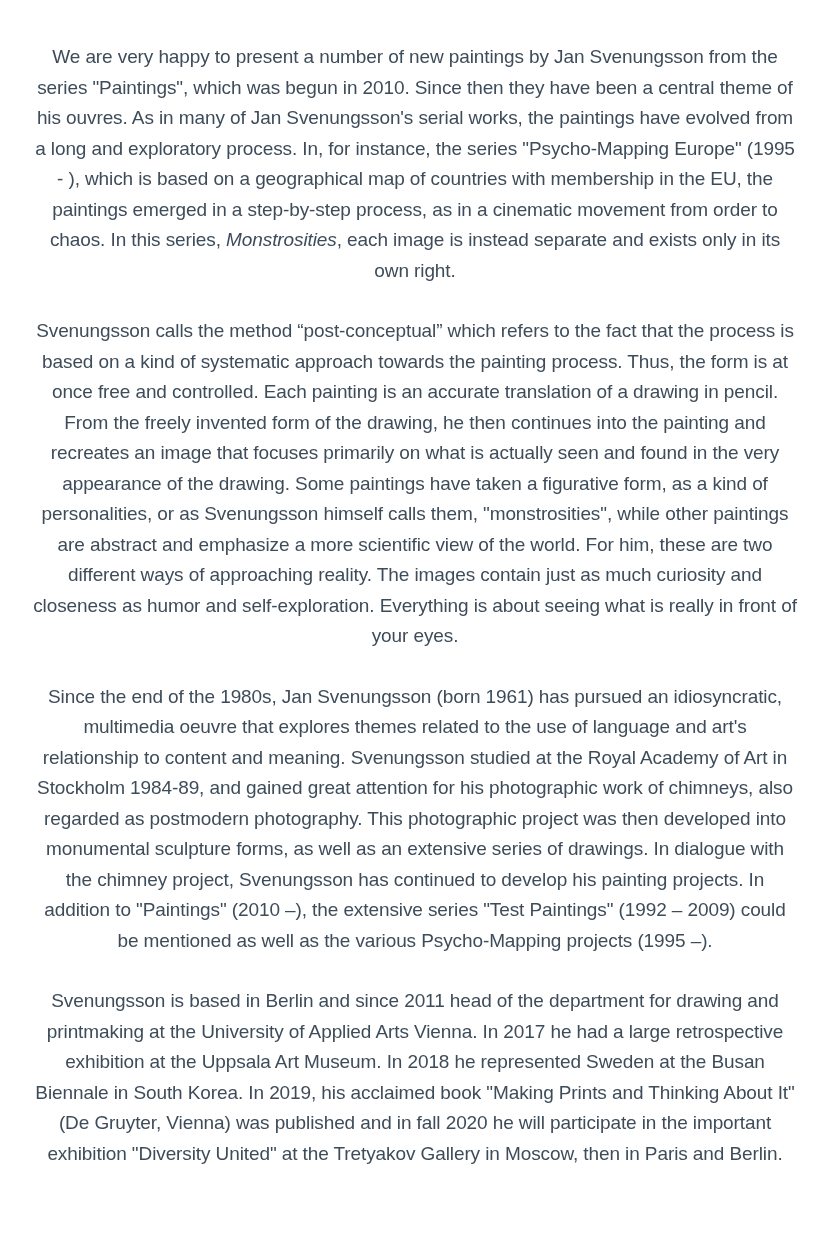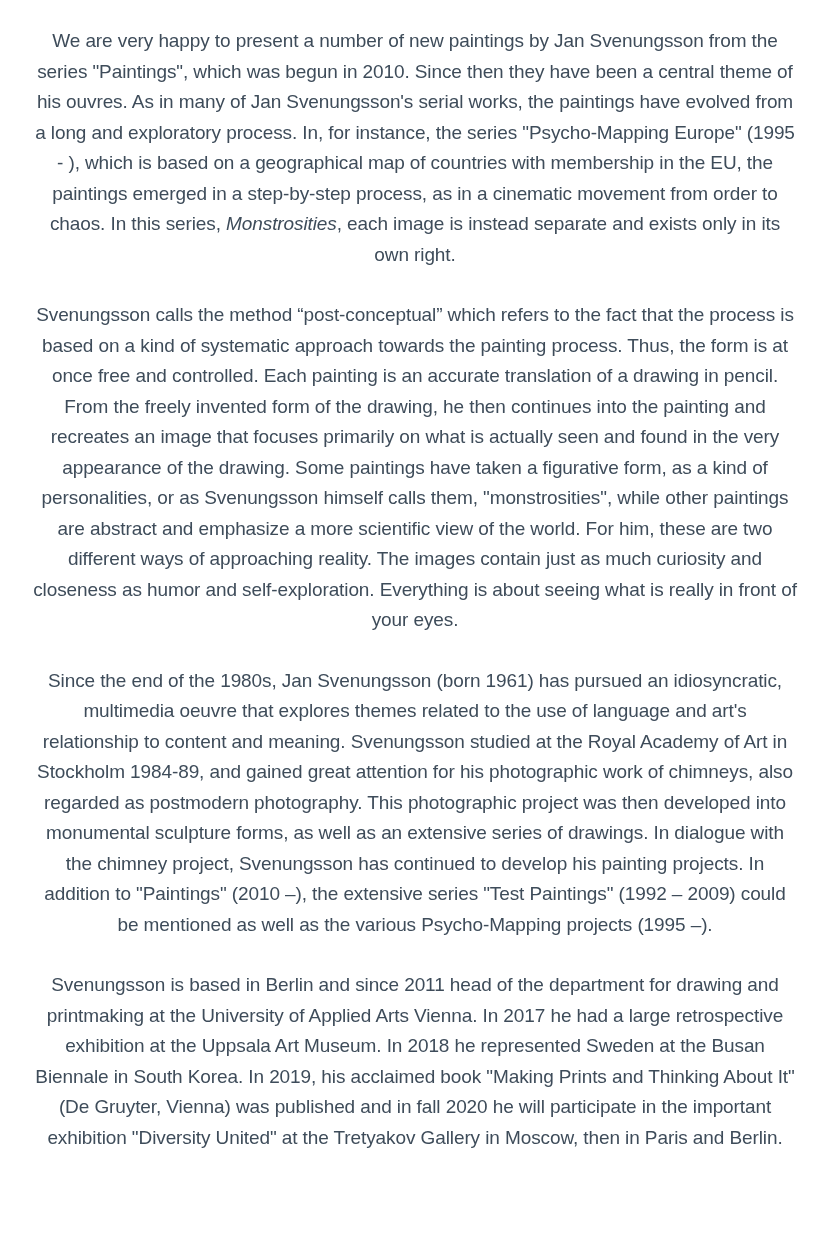--- a/index.html
+++ b/index.html
@@ -8,21 +8,21 @@
     background: #ffffff;
   }
   body {
     width: 830px;
     min-height: 1249px;
     box-sizing: border-box;
   }
   .article {
     width: 764px;
     margin: 0 auto;
-    padding-top: 26px;
+    padding-top: 42px;
     font-family: "Liberation Sans", "DejaVu Sans", sans-serif;
     font-size: 19px;
     line-height: 30.5px;
     letter-spacing: -0.1px;
     color: #3e4c5a;
     text-align: center;
   }
   .article p {
     margin: 0 0 30px 0;
   }

